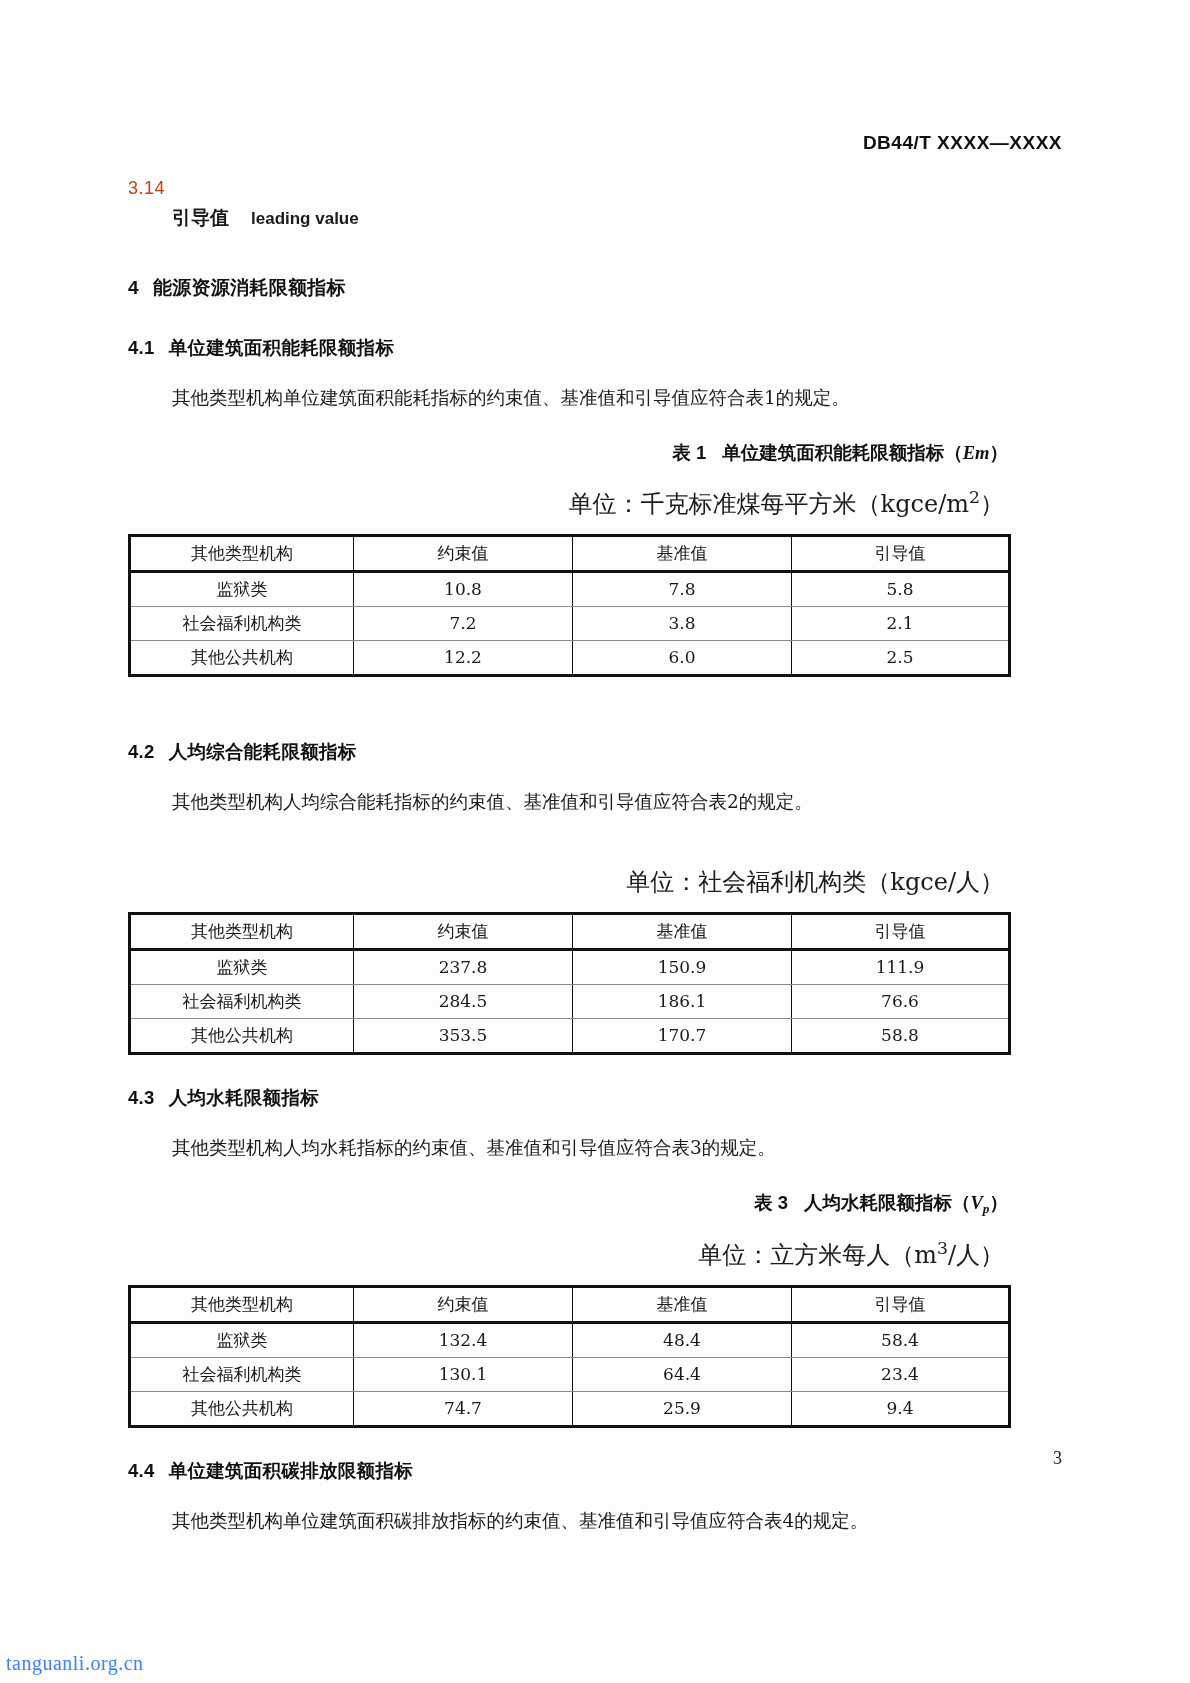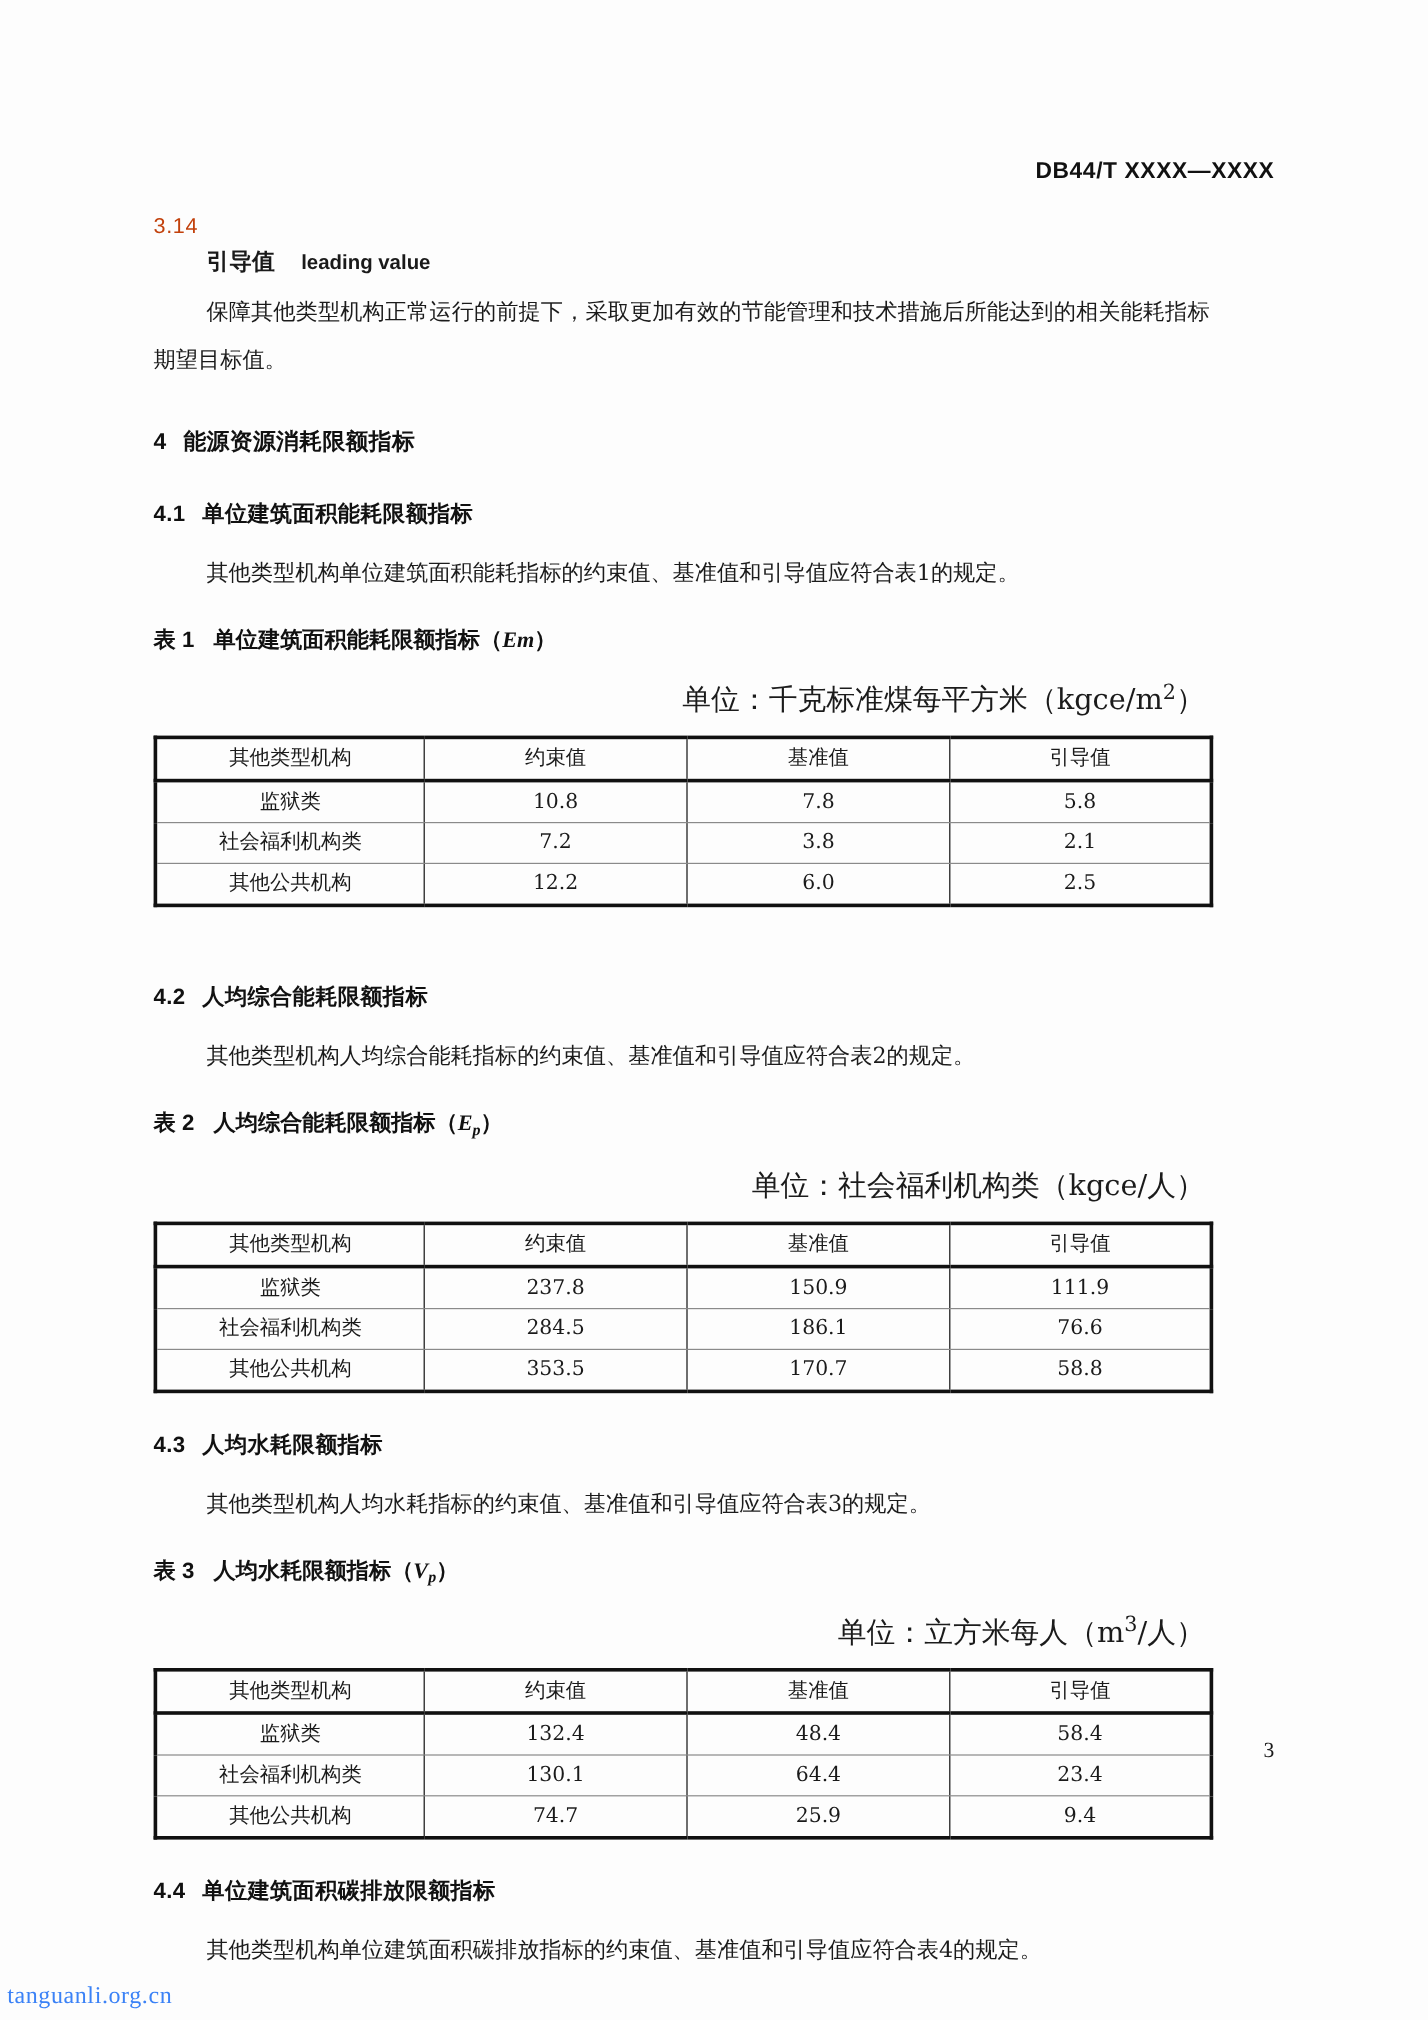--- a/index.html
+++ b/index.html
@@ -94,21 +94,21 @@
   .gap-30 { height: 30px; }
   .gap-34 { height: 34px; }
   .gap-40 { height: 40px; }
   .gap-14 { height: 14px; }
   .gap-18 { height: 18px; }
 
   .table-caption {
     font-family: "Liberation Sans", "DejaVu Sans", sans-serif;
     font-weight: bold;
     font-size: 18.5px;
-    text-align: left;
+    text-align: right;
     margin: 0;
     color: #111;
   }
   .table-caption .capnum { margin-right: 16px; }
   .table-caption i {
     font-family: "Liberation Serif", "DejaVu Serif", serif;
     font-style: italic;
   }
   .unit-line {
     font-family: "DejaVu Serif", "Liberation Serif", serif;
@@ -180,21 +180,20 @@
 <div class="page">
 
   <div class="header">DB44/T XXXX—XXXX</div>
 
   <div class="content">
 
     <div class="clause-num">3.14</div>
     <div class="term-line">
       <span class="cn">引导值</span><span class="en">leading value</span>
     </div>
-    <p class="body-text">保障其他类型机构正常运行的前提下，采取更加有效的节能管理和技术措施后所能达到的相关能耗指标期望目标值。</p>
 
     <div class="gap-34"></div>
 
     <h2 class="sec">
       <span class="sec-num">4</span><span>能源资源消耗限额指标</span>
     </h2>
 
     <div class="gap-34"></div>
 
     <h3 class="subsec">
@@ -258,23 +257,20 @@
     <div class="gap-22"></div>
 
     <h3 class="subsec">
       <span class="sec-num">4.2</span><span>人均综合能耗限额指标</span>
     </h3>
     <div class="gap-18"></div>
     <p class="body-text">其他类型机构人均综合能耗指标的约束值、基准值和引导值应符合表2的规定。</p>
 
     <div class="gap-22"></div>
 
-    <p class="table-caption">
-      <span class="capnum">表 2</span><span>人均综合能耗限额指标（</span><i>E</i><i><sub>p</sub></i><span>）</span>
-    </p>
 
     <div class="gap-22"></div>
 
     <p class="unit-line">单位：社会福利机构类（kgce/人）</p>
 
     <div class="gap-14"></div>
 
     <table class="limit-table">
       <colgroup>
           <col style="width:224px">

